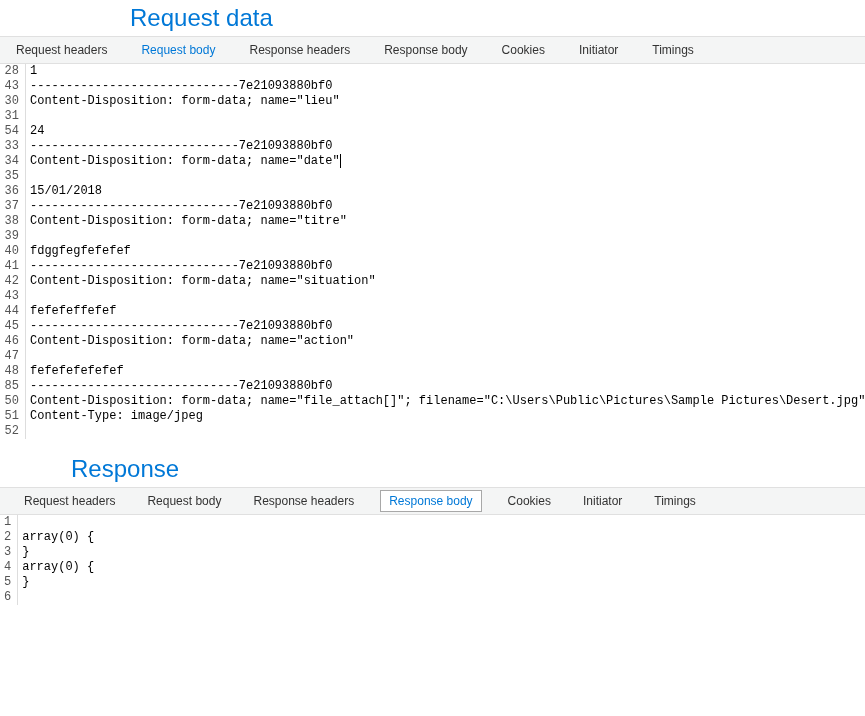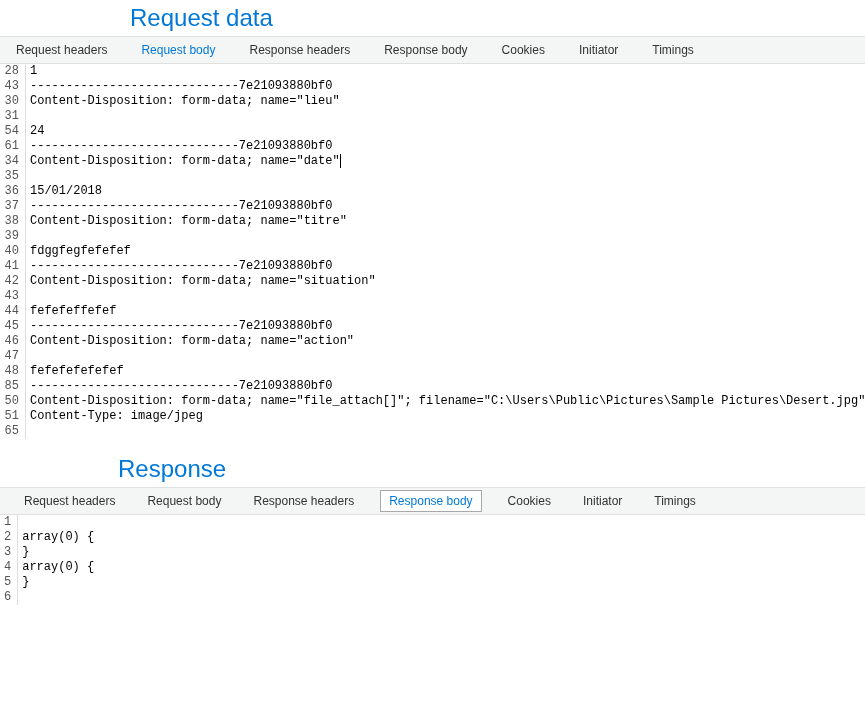--- a/index.html
+++ b/index.html
@@ -95,47 +95,47 @@
     <div class="tab">Timings</div>
   </div>
 
   <div class="code-area">
     <div class="gutter" id="req-gutter">
         <span class="ln">28</span>
         <span class="ln">43</span>
         <span class="ln">30</span>
         <span class="ln">31</span>
         <span class="ln">54</span>
-        <span class="ln">61</span>
+        <span class="ln">33</span>
         <span class="ln">34</span>
         <span class="ln">35</span>
         <span class="ln">36</span>
         <span class="ln">37</span>
         <span class="ln">38</span>
         <span class="ln">39</span>
         <span class="ln">40</span>
         <span class="ln">41</span>
         <span class="ln">42</span>
         <span class="ln">43</span>
         <span class="ln">44</span>
         <span class="ln">45</span>
         <span class="ln">46</span>
         <span class="ln">47</span>
         <span class="ln">48</span>
         <span class="ln">85</span>
         <span class="ln">50</span>
         <span class="ln">51</span>
-        <span class="ln">65</span>
+        <span class="ln">52</span>
       </div>
     <div class="code" id="req-code"><span class="cl">1</span><span class="cl">-----------------------------7e21093880bf0</span><span class="cl">Content-Disposition: form-data; name="lieu"</span><span class="cl">&nbsp;</span><span class="cl">24</span><span class="cl">-----------------------------7e21093880bf0</span><span class="cl">Content-Disposition: form-data; name="date"<span class="cursor"></span></span><span class="cl">&nbsp;</span><span class="cl">15/01/2018</span><span class="cl">-----------------------------7e21093880bf0</span><span class="cl">Content-Disposition: form-data; name="titre"</span><span class="cl">&nbsp;</span><span class="cl">fdggfegfefefef</span><span class="cl">-----------------------------7e21093880bf0</span><span class="cl">Content-Disposition: form-data; name="situation"</span><span class="cl">&nbsp;</span><span class="cl">fefefeffefef</span><span class="cl">-----------------------------7e21093880bf0</span><span class="cl">Content-Disposition: form-data; name="action"</span><span class="cl">&nbsp;</span><span class="cl">fefefefefefef</span><span class="cl">-----------------------------7e21093880bf0</span><span class="cl">Content-Disposition: form-data; name="file_attach[]"; filename="C:\Users\Public\Pictures\Sample Pictures\Desert.jpg"</span><span class="cl">Content-Type: image/jpeg</span><span class="cl">&nbsp;</span></div>
   </div>
 </div>
 
 <div class="section2">
-  <div class="section-title" style="padding-left:118px">Response</div>
+  <div class="section-title" style="padding-left:71px">Response</div>
 
   <div class="tabbar" style="gap:20px; padding-left:18px">
     <div class="tab">Request headers</div>
     <div class="tab">Request body</div>
     <div class="tab">Response headers</div>
     <div class="tab active boxed">Response body</div>
     <div class="tab">Cookies</div>
     <div class="tab">Initiator</div>
     <div class="tab">Timings</div>
   </div>

